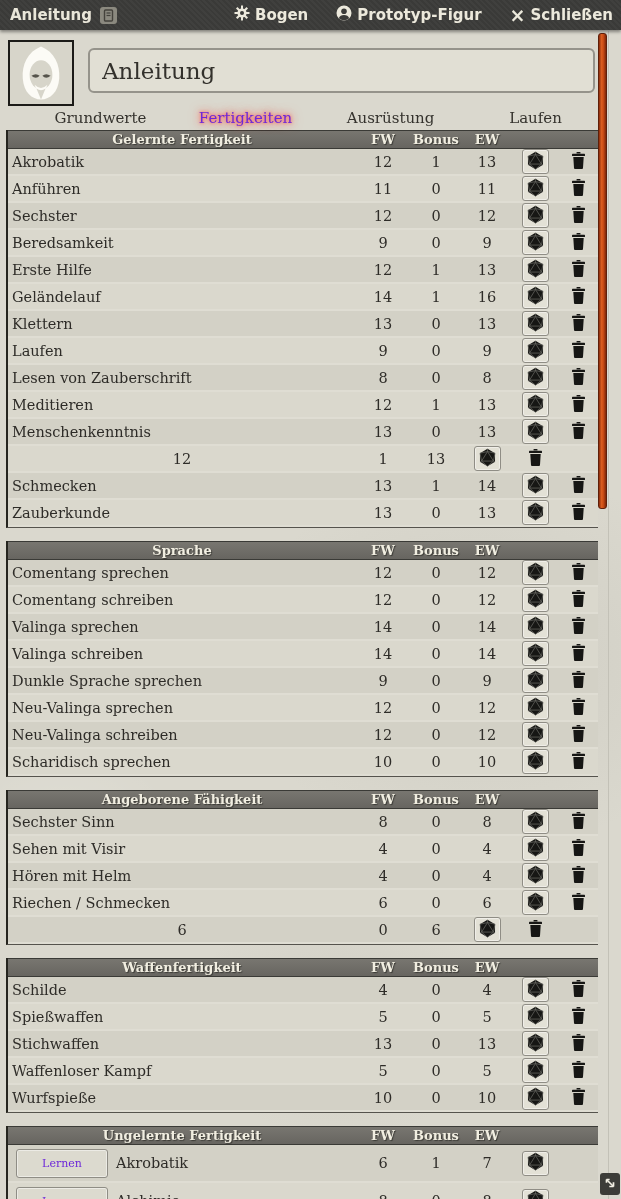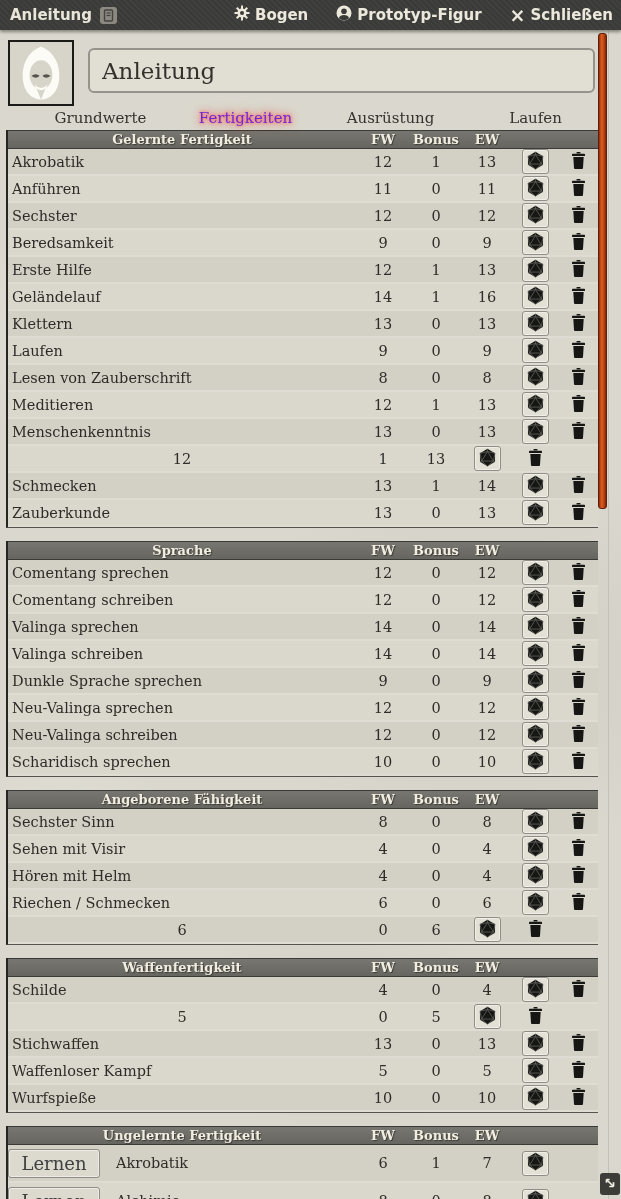--- a/index.html
+++ b/index.html
@@ -84,23 +84,23 @@
   .cell-name { padding-left:4px; overflow:hidden; white-space:nowrap; }
   .cell-num { text-align:center; }
   .cell-ctr { display:flex; align-items:center; justify-content:center; }
   .dice-btn {
     width:27px; height:25px; background:#e3e1d6; border:1px solid #8f8d85;
     border-radius:3px; display:flex; align-items:center; justify-content:center;
     cursor:pointer; box-shadow:inset 0 0 0 1px rgba(255,255,255,0.45);
   }
   .trash-btn { cursor:pointer; display:flex; align-items:center; justify-content:center; }
   .learn-btn {
-    width:92px; height:29px; margin-left:0;
+    width:92px; height:29px; margin-left:8px;
     background:#dcdacf; border:1px solid #8f8d85; border-radius:3px;
-    font-family:"DejaVu Serif", serif; font-size:18px; color:#404040;
+    font-family:"DejaVu Serif", serif; font-size:11px; color:#6d28d9;
     cursor:pointer; box-shadow:inset 0 0 0 1px rgba(255,255,255,0.45);
   }
 
   
   .scroll-track-line { position:absolute; left:608px; top:31px; width:1px; height:1168px; background:#c3c1b7; }
   .scrollbar-thumb {
     position:absolute; left:598px; top:33px; width:9px; height:476px;
     border:1px solid #5e1f0a; border-radius:3px;
     background:linear-gradient(90deg,#8a2d0c,#d85c1f 35%,#cd4d15 60%,#7c2609);
     cursor:pointer; z-index:6;
@@ -942,20 +942,21 @@
           <span class="trash-btn">
             <span><svg width="15" height="17" viewBox="0 0 15 17">
                 <rect x="5.5" y="0" width="4" height="1.6" rx="0.5" fill="#161614"></rect>
                 <rect x="1" y="1.8" width="13" height="2.2" rx="0.6" fill="#161614"></rect>
                 <path d="M2.3,5 H12.7 L12,16 Q12,17 11,17 H4 Q3,17 3,16 Z" fill="#161614"></path>
               </svg></span>
           </span>
         </div>
       </div>
       <div class="row even">
+        <div class="cell-name">Spießwaffen</div>
         <div class="cell-num">5</div>
         <div class="cell-num">0</div>
         <div class="cell-num">5</div>
         <div class="cell-ctr">
           <button class="dice-btn">
             <span><svg width="19" height="19" viewBox="0 0 24 24">
                 <polygon points="12,1 21.5,6.5 21.5,17.5 12,23 2.5,17.5 2.5,6.5" fill="#161614"></polygon>
                 <g stroke="#6b6b65" stroke-width="0.9" fill="none">
                   <polygon points="12,4.5 19.5,16.5 4.5,16.5"></polygon>
                   <path d="M12,1 L12,4.5 M21.5,6.5 L12,4.5 M2.5,6.5 L12,4.5 M21.5,6.5 L19.5,16.5 M2.5,6.5 L4.5,16.5 M21.5,17.5 L19.5,16.5 M2.5,17.5 L4.5,16.5 M12,23 L19.5,16.5 M12,23 L4.5,16.5"></path>

